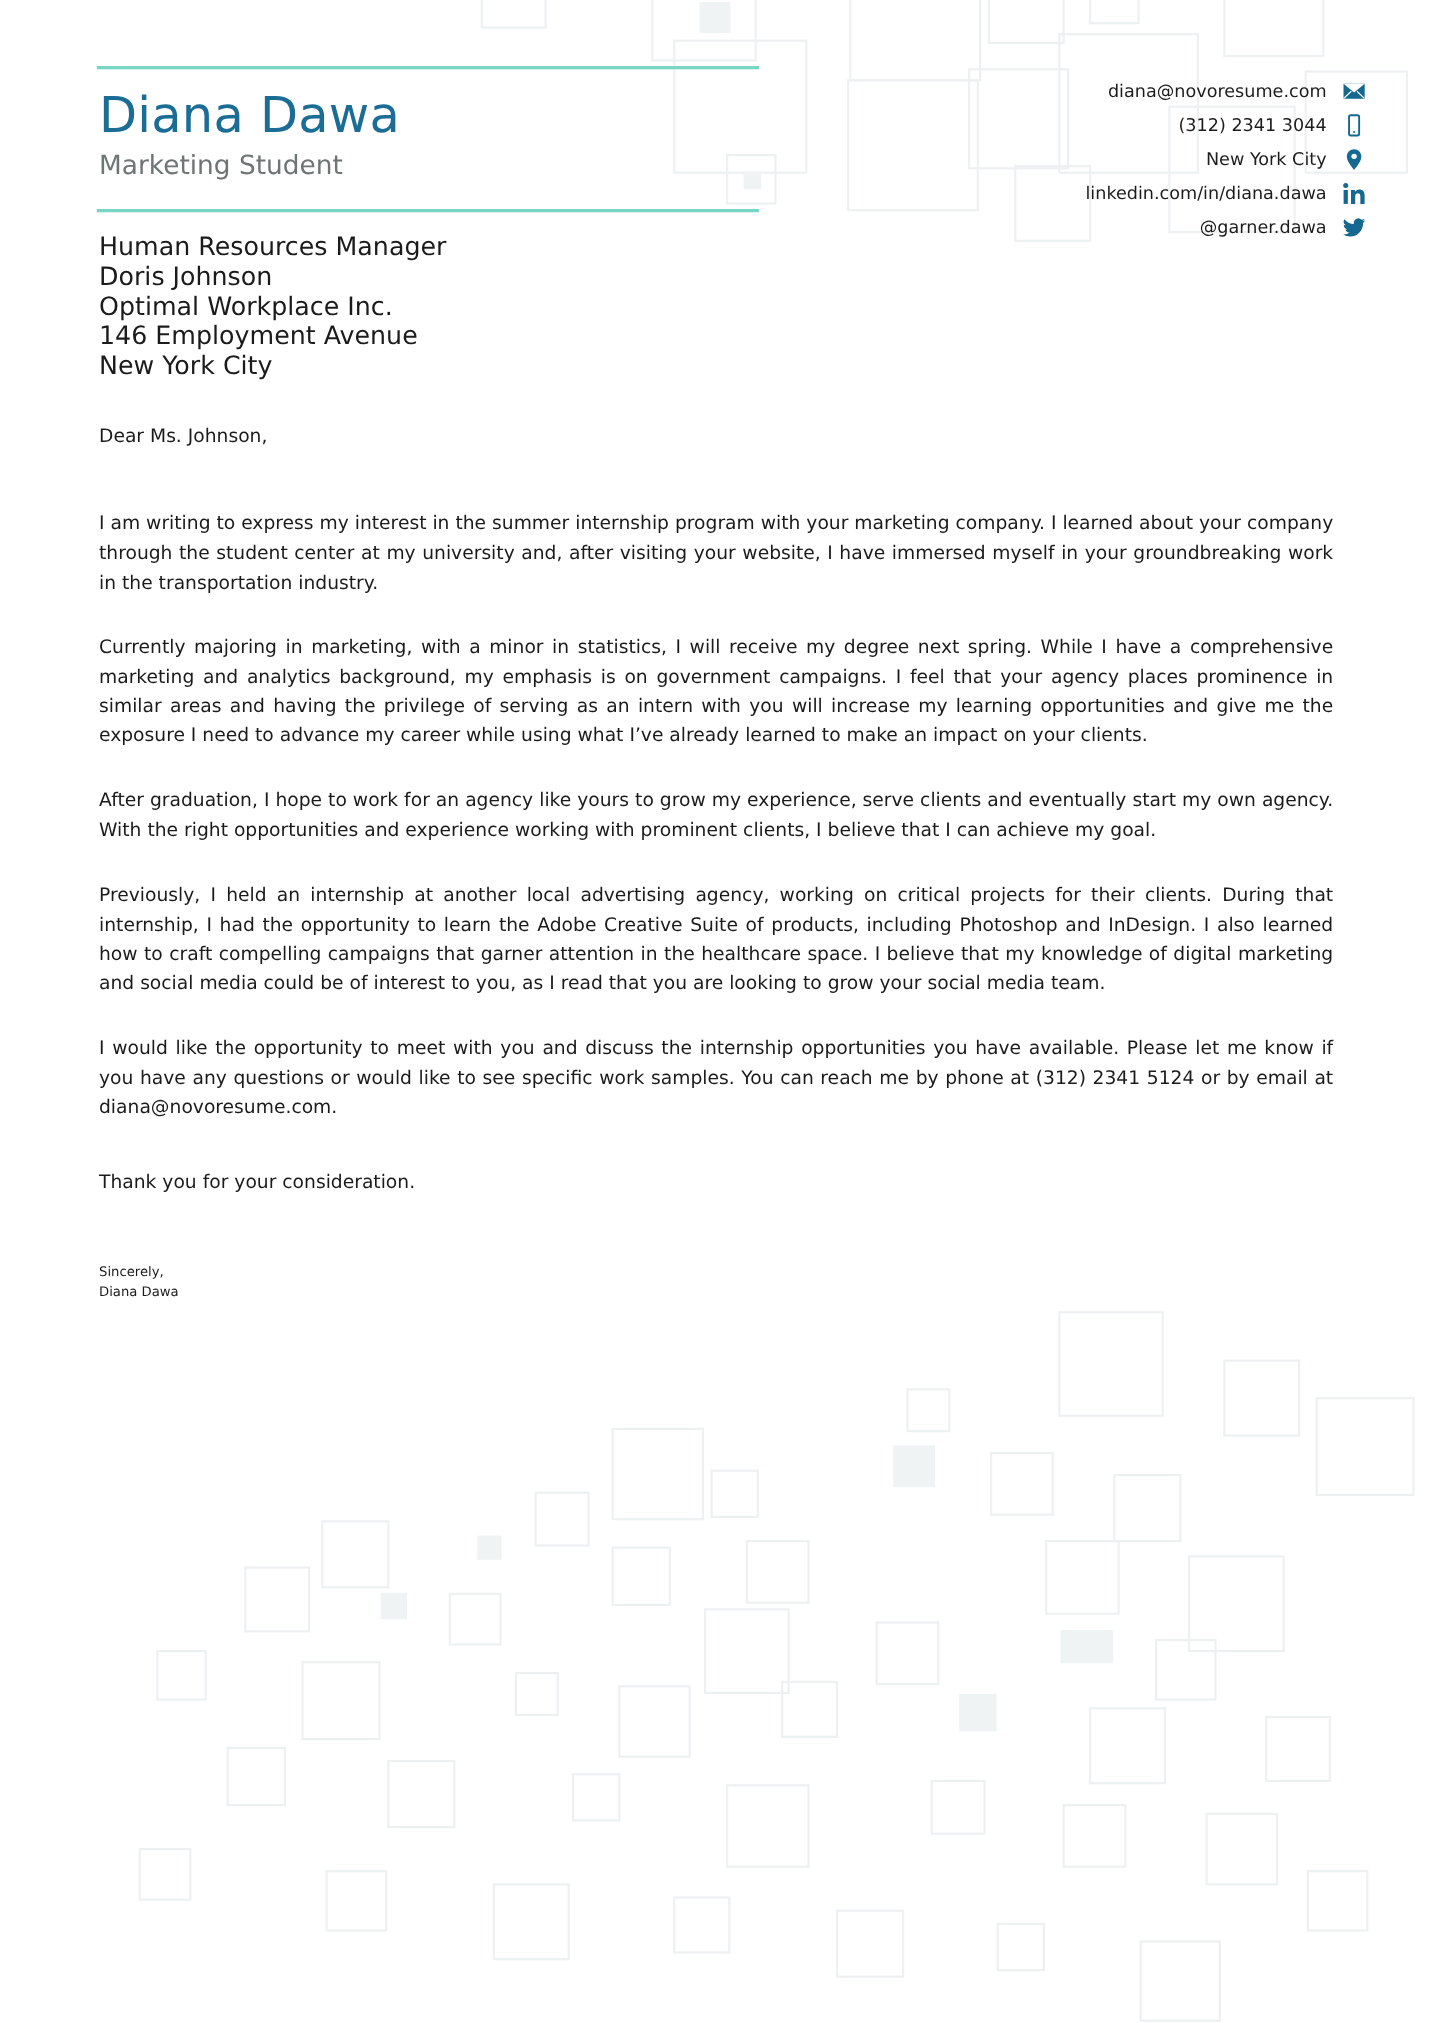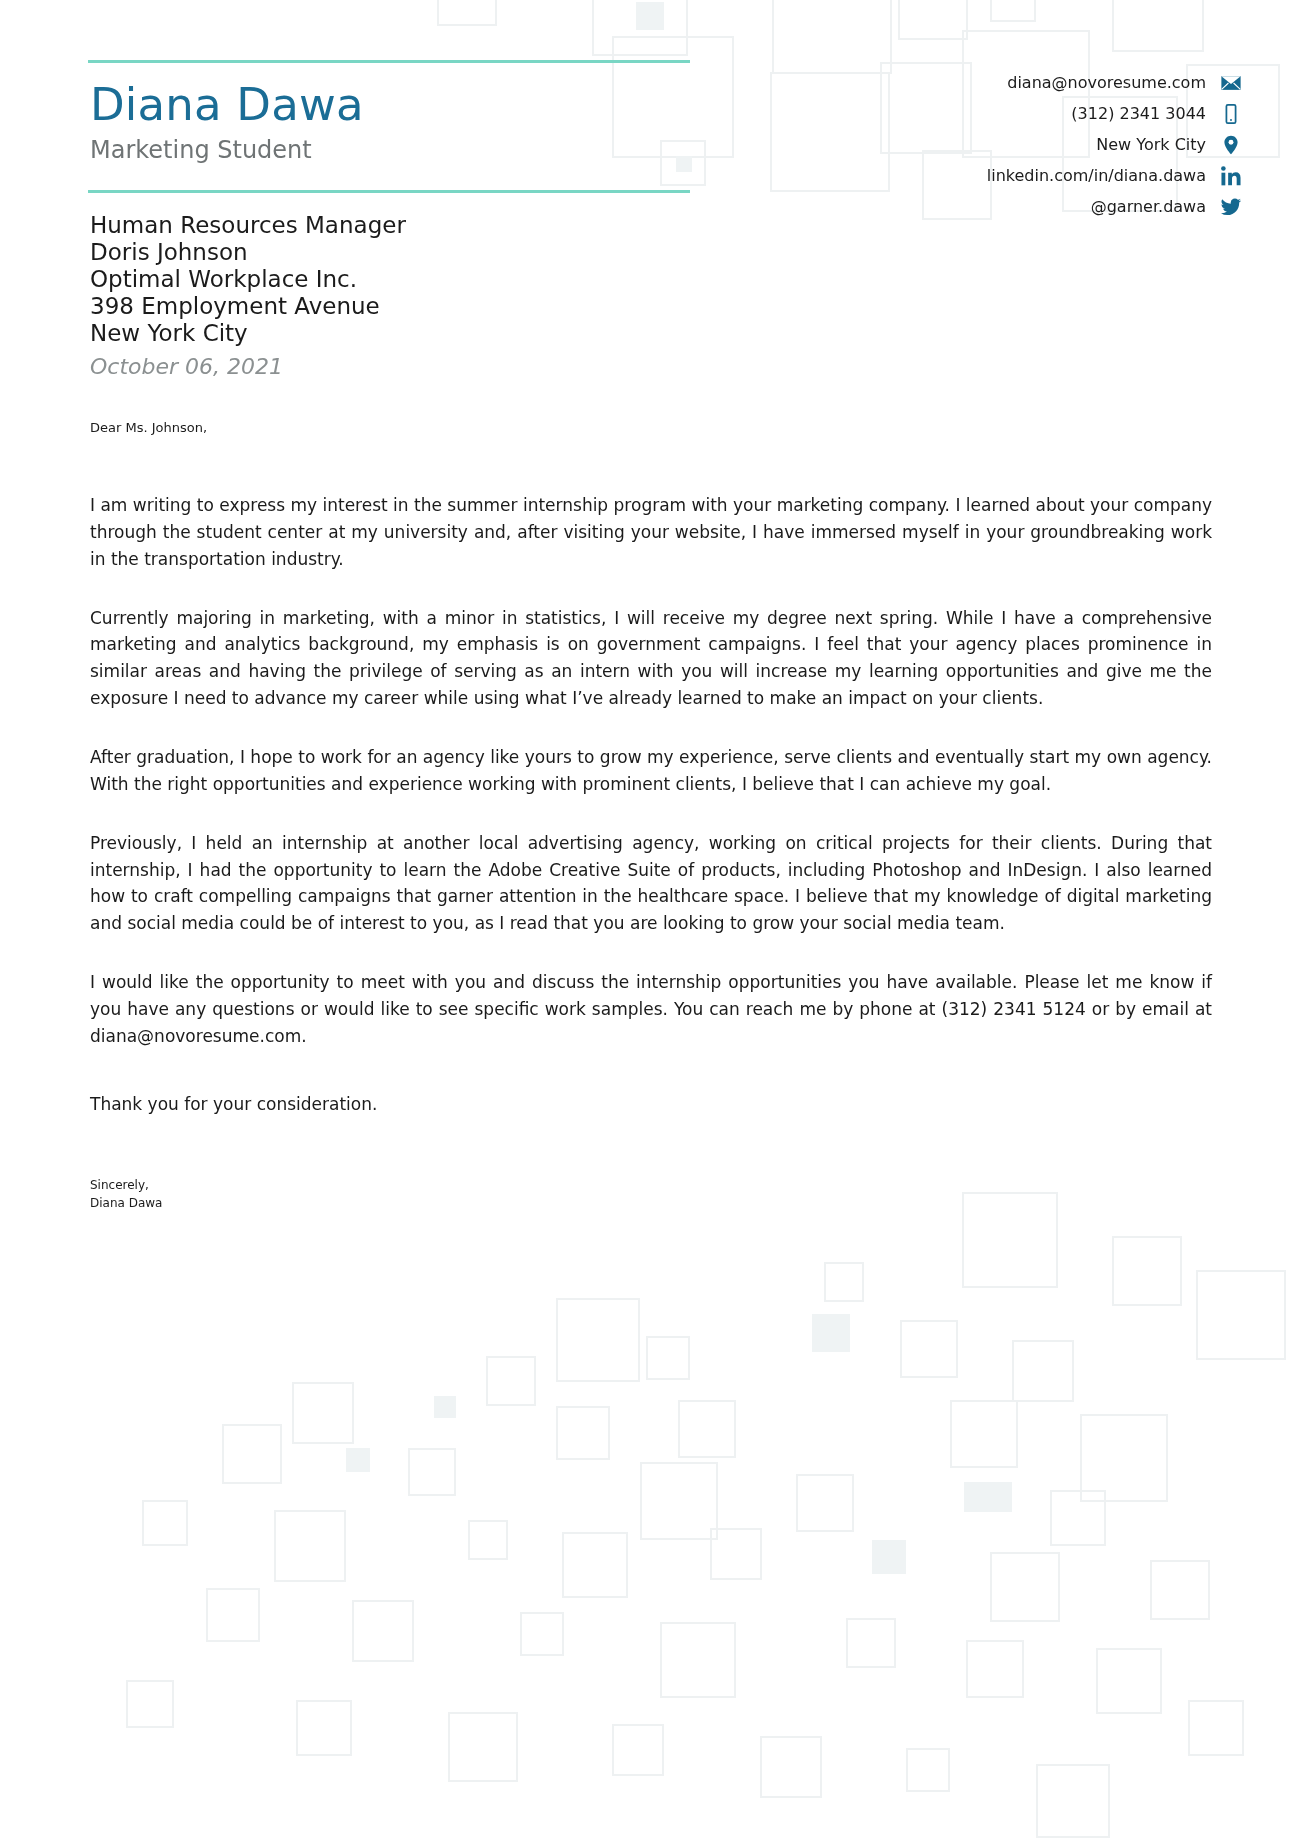--- a/index.html
+++ b/index.html
@@ -131,21 +131,21 @@
   }
   .date-line {
     font-size: 22px;
     font-style: italic;
     color: #8b9091;
     line-height: 1.3;
     margin-top: 6px;
   }
 
   .salutation {
-    font-size: 13px;
+    font-size: 17px;
     color: #1b1b1b;
     line-height: 1.45;
     margin-top: 38px;
   }
 
   .para {
     font-size: 17px;
     color: #1b1b1b;
     line-height: 1.58;
     text-align: justify;
@@ -323,25 +323,24 @@
 
   </div>
 
   <div class="letter">
 
 
     <div>
       <div class="recipient-line">Human Resources Manager</div>
       <div class="recipient-line">Doris Johnson</div>
       <div class="recipient-line">Optimal Workplace Inc.</div>
-      <div class="recipient-line">398 Employment Avenue</div>
+      <div class="recipient-line">146 Employment Avenue</div>
       <div class="recipient-line">New York City</div>
     </div>
 
-    <div class="date-line">October 06, 2021</div>
 
     <div class="salutation">Dear Ms. Johnson,</div>
 
     <p class="para first">I am writing to express my interest in the summer internship program with your marketing company. I learned about your company through the student center at my university and, after visiting your website, I have immersed myself in your groundbreaking work in the transportation industry.</p>
     <p class="para">Currently majoring in marketing, with a minor in statistics, I will receive my degree next spring. While I have a comprehensive marketing and analytics background, my emphasis is on government campaigns. I feel that your agency places prominence in similar areas and having the privilege of serving as an intern with you will increase my learning opportunities and give me the exposure I need to advance my career while using what I’ve already learned to make an impact on your clients.</p>
     <p class="para">After graduation, I hope to work for an agency like yours to grow my experience, serve clients and eventually start my own agency. With the right opportunities and experience working with prominent clients, I believe that I can achieve my goal.</p>
     <p class="para">Previously, I held an internship at another local advertising agency, working on critical projects for their clients. During that internship, I had the opportunity to learn the Adobe Creative Suite of products, including Photoshop and InDesign. I also learned how to craft compelling campaigns that garner attention in the healthcare space. I believe that my knowledge of digital marketing and social media could be of interest to you, as I read that you are looking to grow your social media team.</p>
     <p class="para">I would like the opportunity to meet with you and discuss the internship opportunities you have available. Please let me know if you have any questions or would like to see specific work samples. You can reach me by phone at (312) 2341 5124 or by email at diana@novoresume.com.</p>
 
     <div class="closing">Thank you for your consideration.</div>

